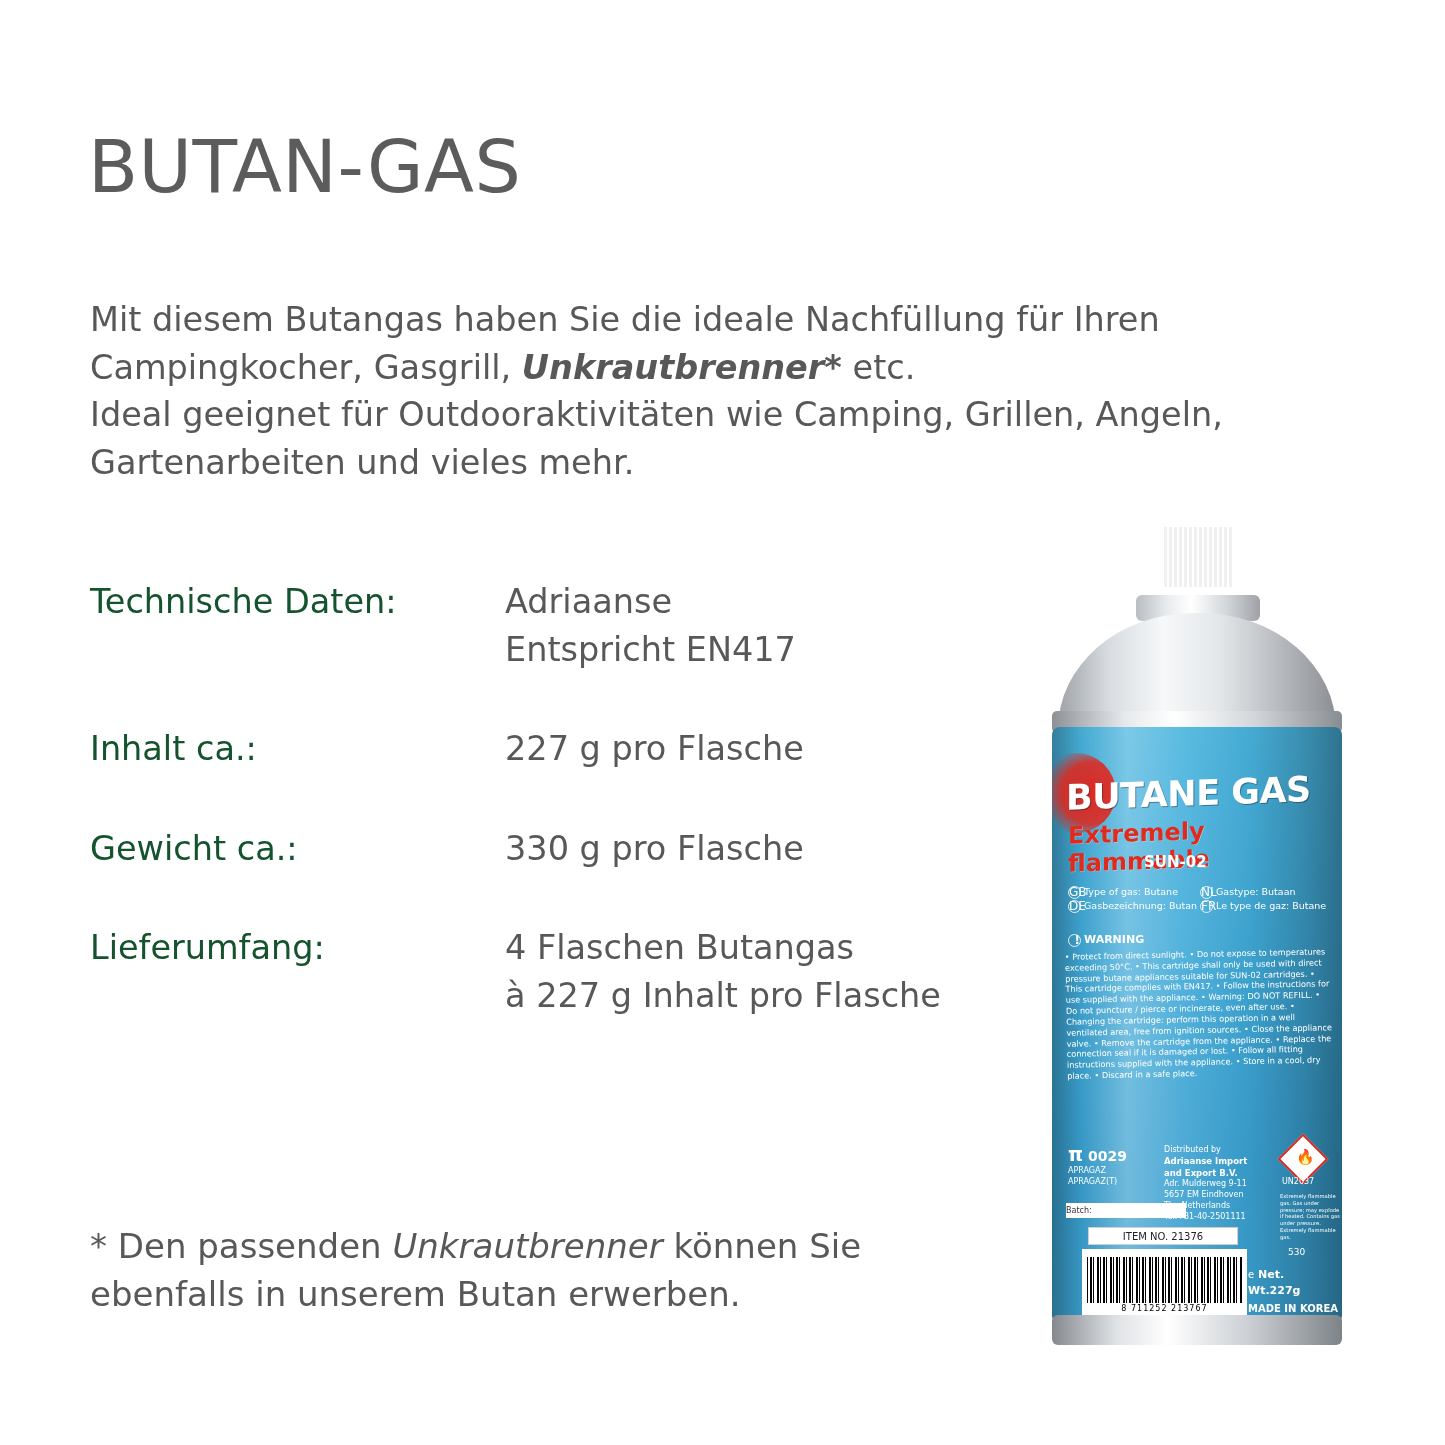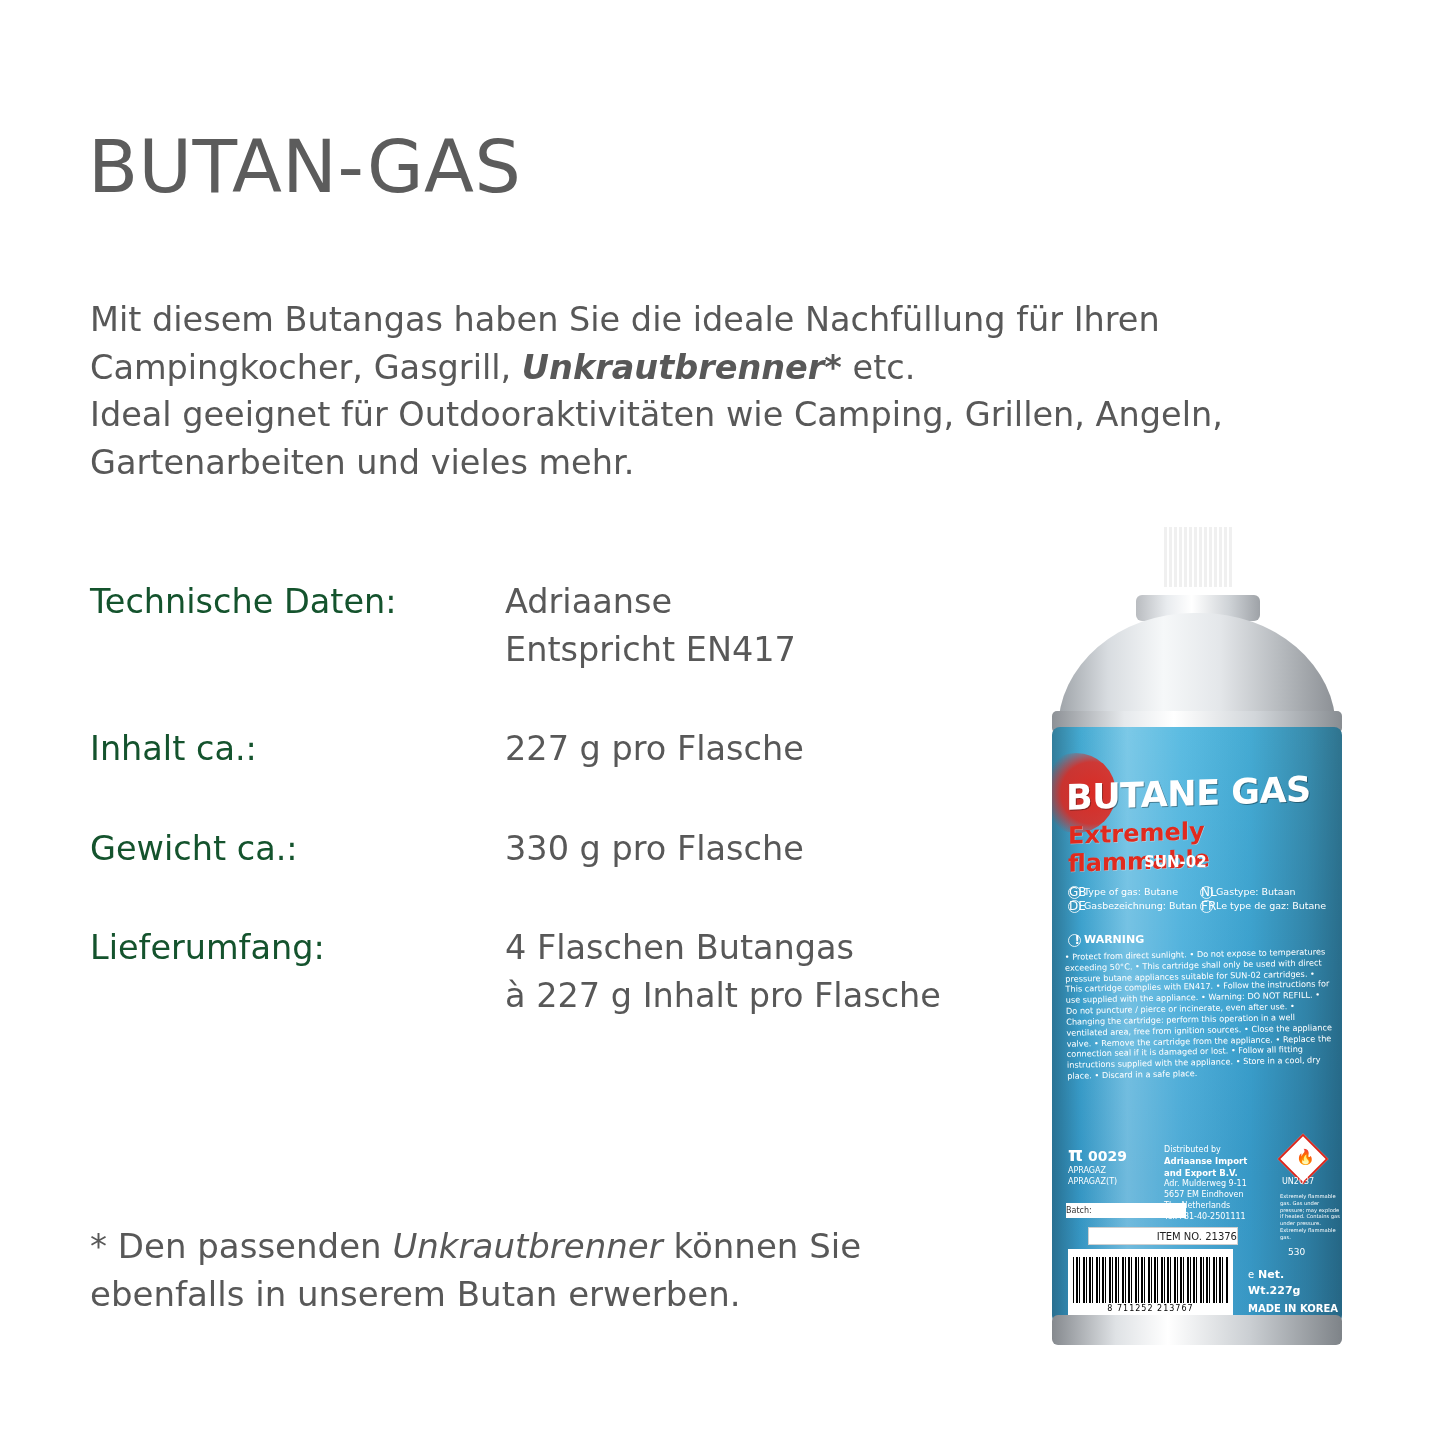--- a/index.html
+++ b/index.html
@@ -346,28 +346,28 @@
   .itemno {
     position: absolute;
     left: 36px;
     top: 500px;
     width: 150px;
     height: 18px;
     background: #ffffff;
     color: #222;
     font-size: 10px;
     line-height: 18px;
-    text-align: right;
+    text-align: center;
     border: 1px solid #cfcfcf;
     box-sizing: border-box;
   }
 
   .barcode {
     position: absolute;
-    left: 16px;
+    left: 30px;
     top: 522px;
     width: 165px;
     height: 66px;
     background: #ffffff;
     box-sizing: border-box;
     padding: 8px 5px 2px 5px;
   }
   .barcode .bars {
     width: 100%;
     height: 46px;

